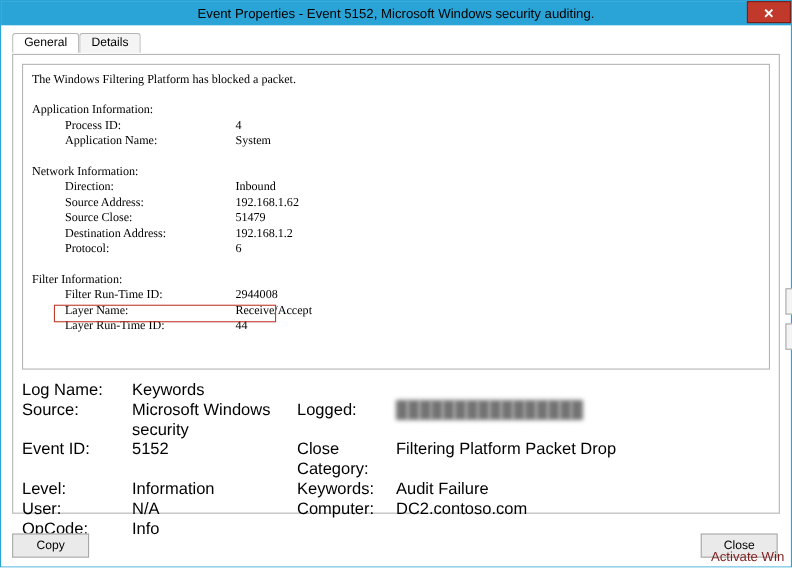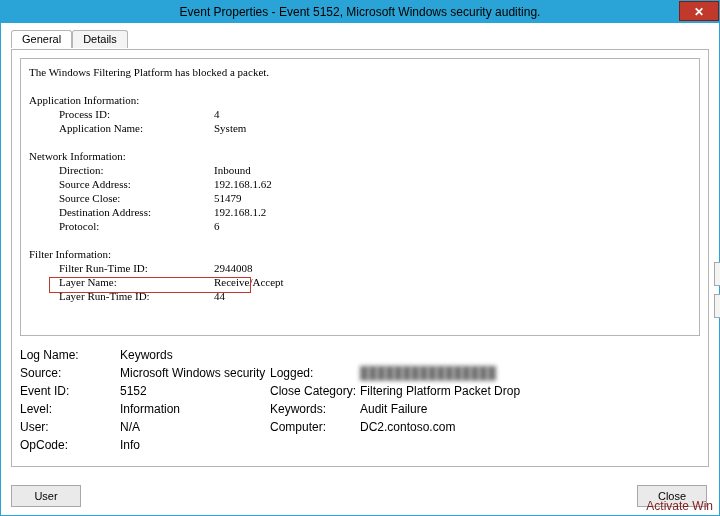--- a/index.html
+++ b/index.html
@@ -120,21 +120,21 @@
     text-align: center;
     line-height: 20px;
     font-size: 12px;
     cursor: pointer;
   }
   .nav-up { top: 212px; }
   .nav-down { top: 244px; }
   
   .meta {
     margin-top: 10px;
-    font-size: 12px;
+    font-size: 15px;
     line-height: 18px;
     color: #000;
   }
   .meta-row { display: flex; }
   .meta-label { width: 100px; flex: 0 0 100px; }
   .meta-val1 { width: 150px; flex: 0 0 150px; }
   .meta-label2 { width: 90px; flex: 0 0 90px; }
   .meta-val2 { flex: 1; }
   .link { color: #0b63a8; text-decoration: underline; cursor: pointer; }
   .blur {
@@ -248,19 +248,19 @@
         </div>
         <div class="meta-row">
           <span class="meta-label">OpCode:</span>
           <span class="meta-val1">Info</span>
         </div>
       </div>
 
     </div>
 
     <div class="bottom-bar">
-      <button class="btn">User</button>
+      <button class="btn">Copy</button>
       <button class="btn">Close</button>
     </div>
 
     <div class="watermark">Activate Win</div>
   </div>
 </div>
 
 </body></html>

